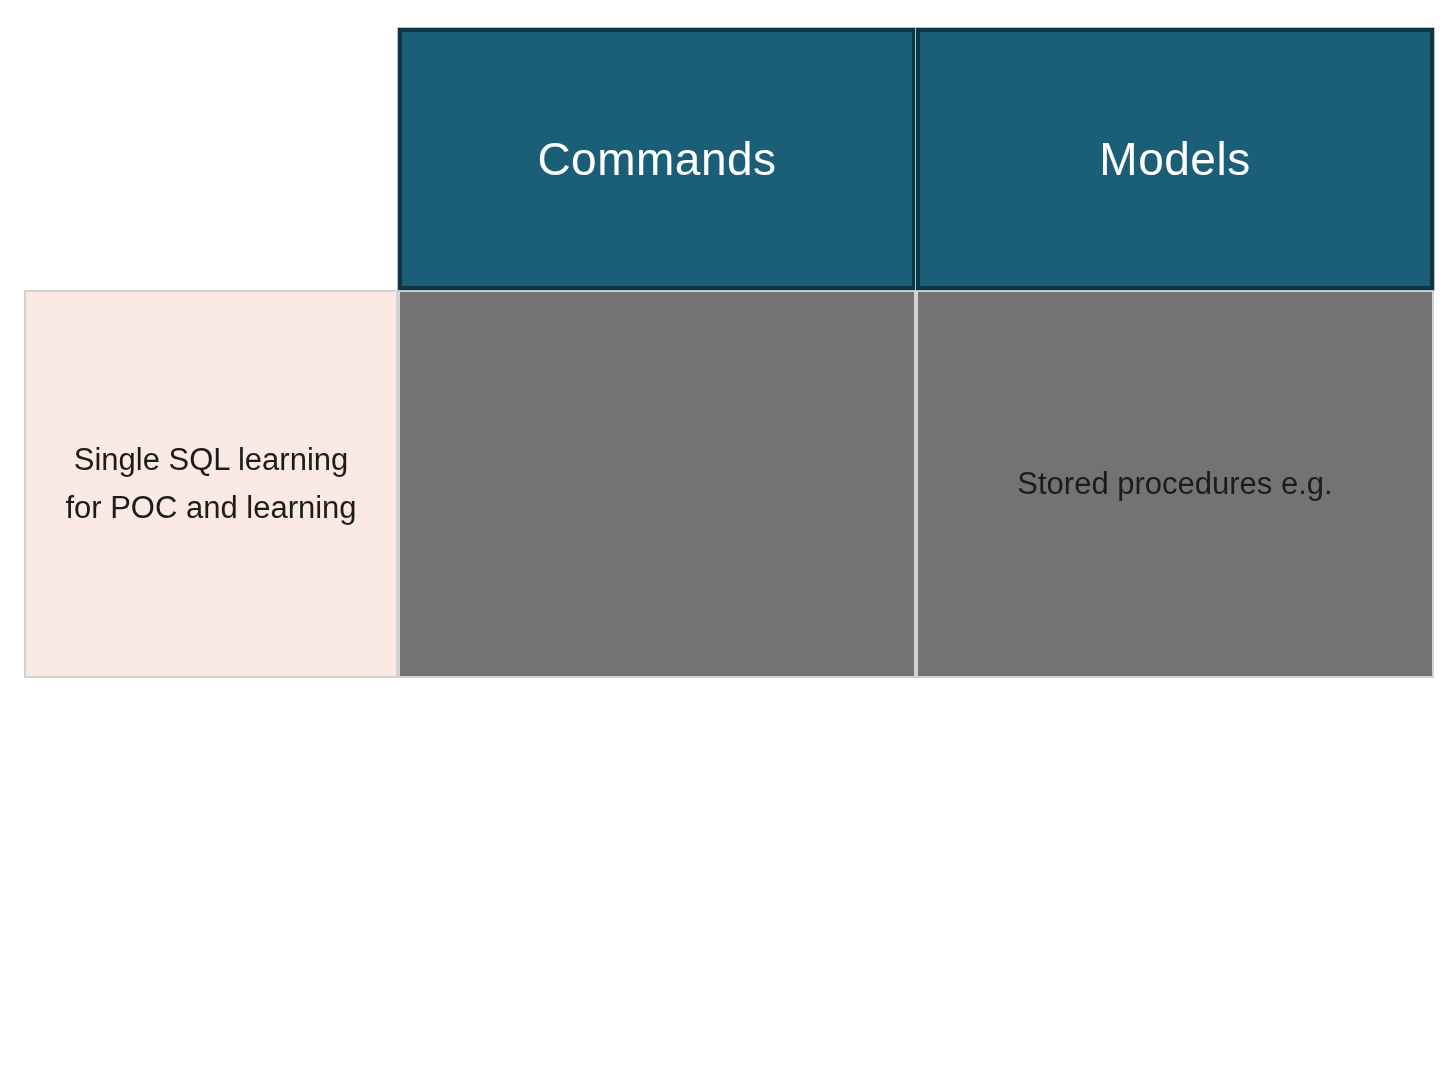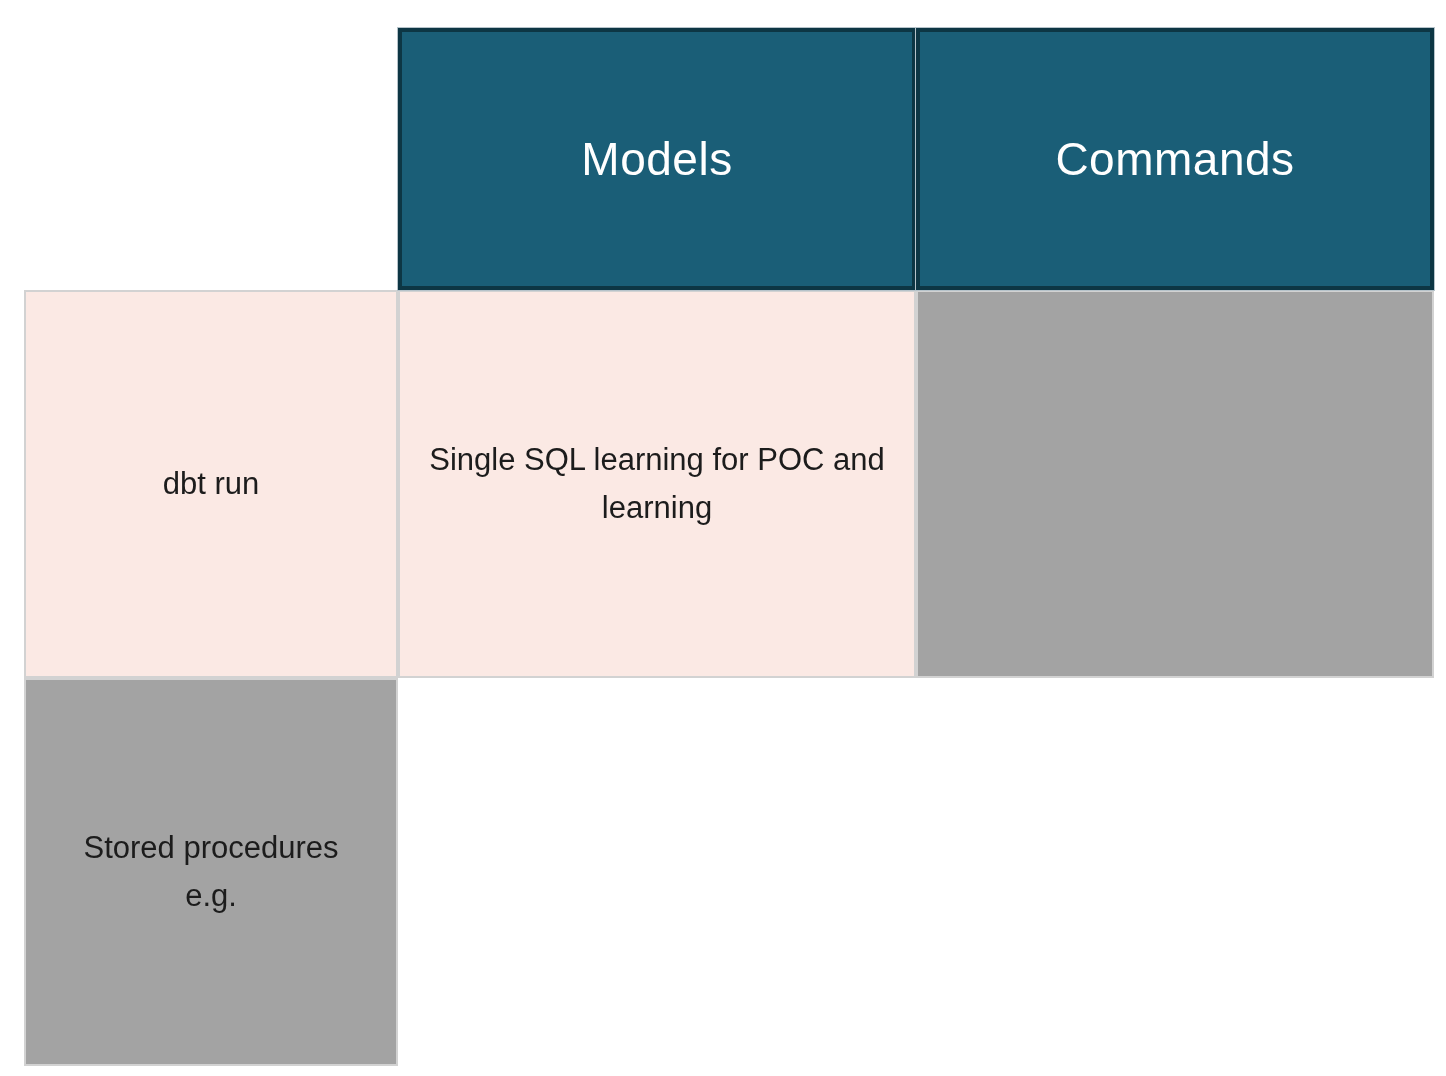--- a/index.html
+++ b/index.html
@@ -38,46 +38,45 @@
     background: var(--header-bg, #1a5e77);
     border: 4px solid var(--header-border, #0d3644);
     box-shadow: 0 0 0 1px #b6c3ca;
     color: var(--header-text, #ffffff);
     font-size: 46px;
     font-weight: 400;
     letter-spacing: 0.5px;
     z-index: 2;
   }
   .data {
-    background: #a3a3a3;
+    background: #737373;
     border: 2px solid var(--cell-border, #d2d2d2);
     color: var(--cell-text, #1c1c1c);
     font-size: 31px;
     line-height: 1.55;
     padding: 0 28px;
     z-index: 1;
   }
   .pink {
     background: var(--highlight-bg, #fbe9e4);
   }
 </style>
 </head>
 <body>
 
 <div class="canvas">
   <div class="grid">
 
     <div class="cell corner"></div>
 
+    <div class="cell teal">Commands</div>
+
     <div class="cell teal">Models</div>
 
-    <div class="cell teal">Commands</div>
 
-
-    <div class="cell data pink">dbt run</div>
 
     <div class="cell data pink">Single SQL learning for POC and learning</div>
 
 
     <div class="cell data"></div>
 
     <div class="cell data">Stored procedures e.g.</div>
 
   </div>
 </div>

